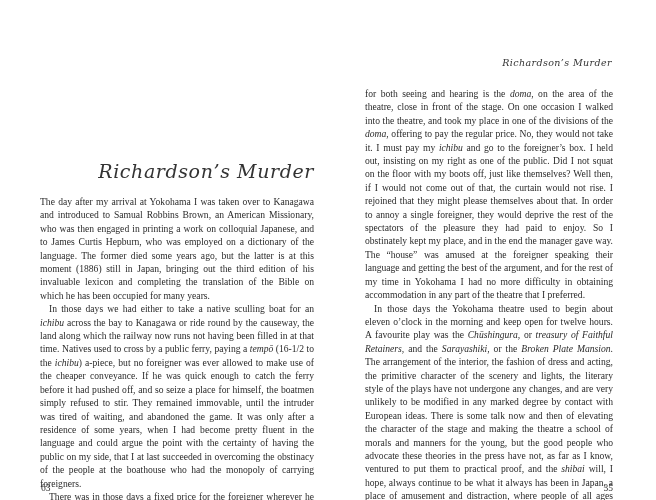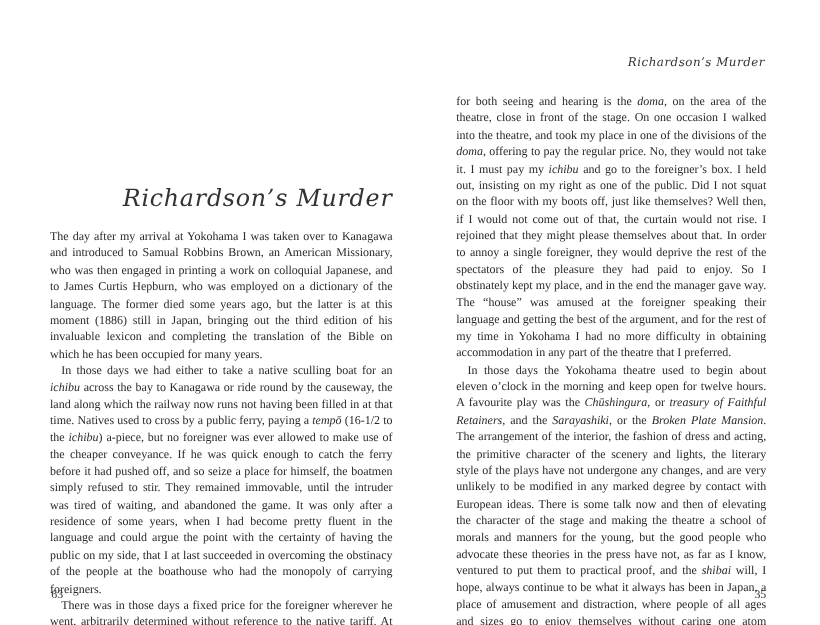--- a/index.html
+++ b/index.html
@@ -1,20 +1,20 @@
 <!DOCTYPE html>
 <html><head>
 <meta charset="utf-8">
 <style>
   html, body { margin: 0; padding: 0; }
   body {
     width: 656px; height: 500px; background: #ffffff; position: relative; overflow: hidden;
     font-family: "Liberation Serif", "DejaVu Serif", serif; color: #2a2a2a;
   }
-  .page { position: absolute; top: 0; height: 376px; }
+  .page { position: absolute; top: 12px; height: 376px; }
   #left-page { left: 0; width: 328px; }
   #right-page { left: 328px; width: 328px; }
   .chapter-title {
     position: absolute; left: 40px; width: 274px; top: 148px; text-align: right;
     font-family: "DejaVu Serif", serif; font-style: italic; font-size: 19px; letter-spacing: 0.6px; color: #333;
   }
   .running-head {
     position: absolute; right: 44px; top: 45px;
     font-family: "DejaVu Serif", serif; font-style: italic; font-size: 9.5px; letter-spacing: 0.4px; color: #333;
   }

